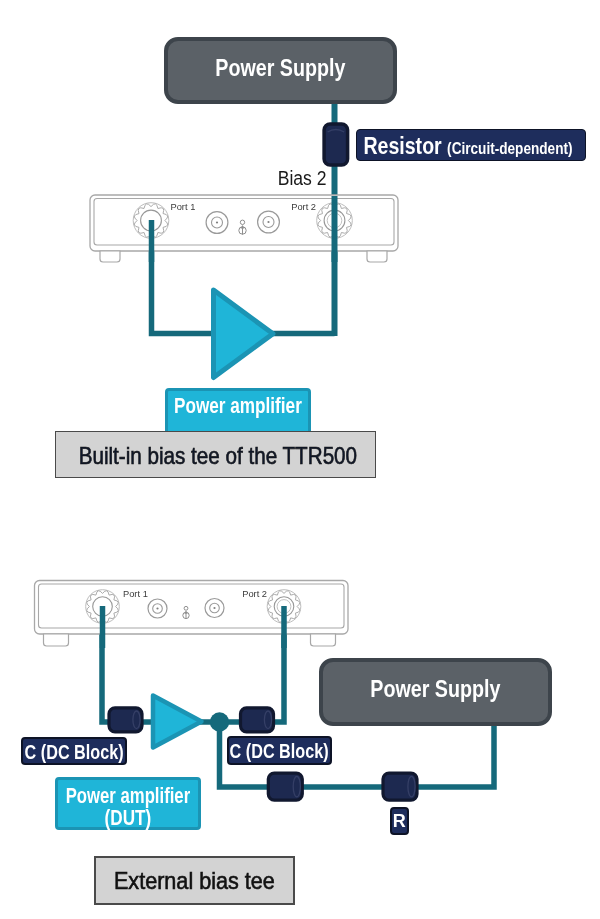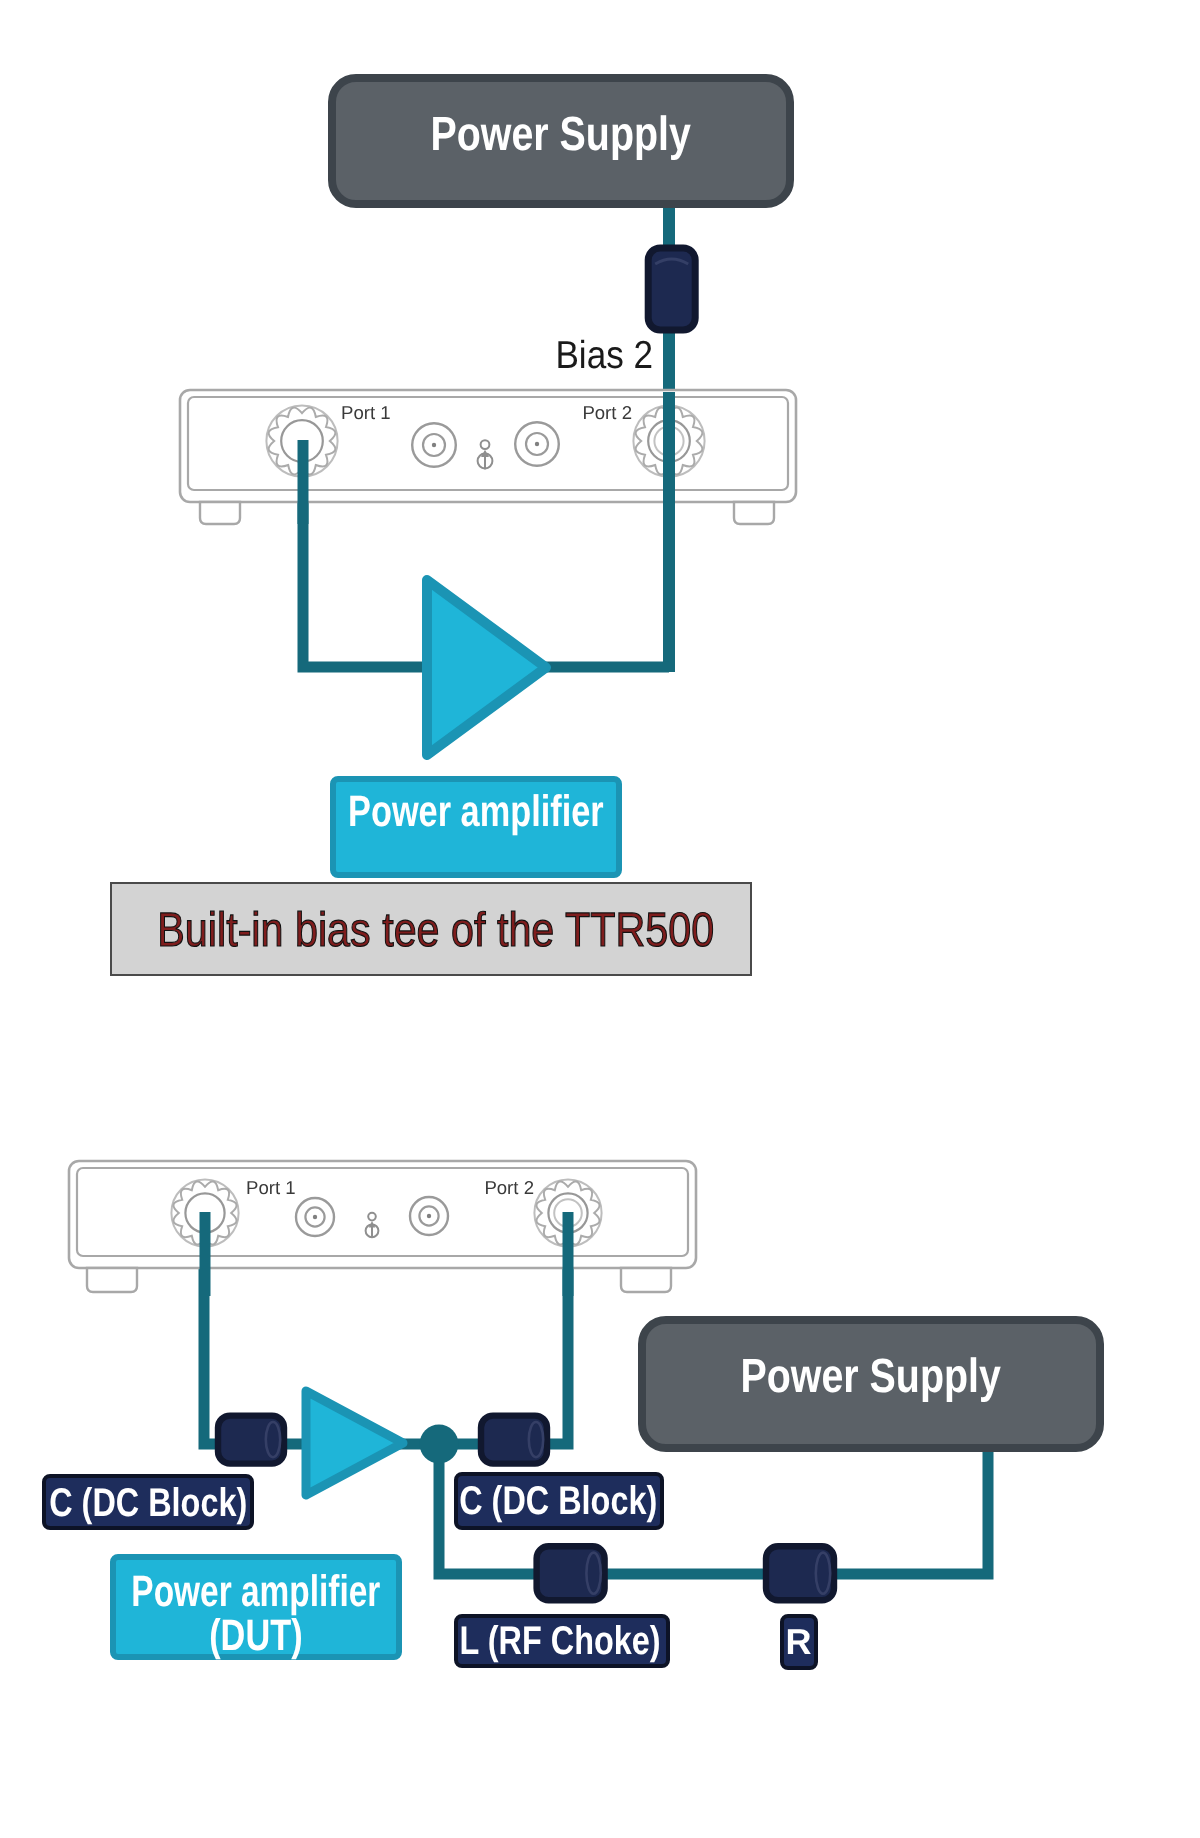--- a/index.html
+++ b/index.html
@@ -70,38 +70,41 @@
       <path d="M153,695.5 L201.5,721.5 L153,747.5 Z" fill="#1fb5d8" stroke="#1b94b4" stroke-width="4.5" stroke-linejoin="round"></path>
       <circle cx="219.5" cy="722" r="9.7" fill="#15697b"></circle>
       <rect x="268.3" y="773.1" width="34" height="27" rx="6" fill="#1d2950" stroke="#11182f" stroke-width="3.2"></rect>
       <ellipse cx="296.8" cy="786.6" rx="3.6" ry="10.3" fill="none" stroke="#353f66" stroke-width="1.3"></ellipse>
       <rect x="383.0" y="773.1" width="34" height="27" rx="6" fill="#1d2950" stroke="#11182f" stroke-width="3.2"></rect>
       <ellipse cx="411.5" cy="786.6" rx="3.6" ry="10.3" fill="none" stroke="#353f66" stroke-width="1.3"></ellipse>
     </svg>
     <div style="position:absolute;left:164px;top:37px;width:233px;height:67px;box-sizing:border-box;background:#5b6167;border:4px solid #3d444b;border-radius:14px;display:flex;align-items:center;justify-content:center;color:#fff;font-weight:bold;font-size:24px;padding-bottom:6px;">
       <span style="display:inline-block;transform:scaleX(0.82);transform-origin:50% 50%;white-space:nowrap">Power Supply</span>
     </div>
+    <div style="position:absolute;left:356px;top:128.5px;width:230px;height:32px;box-sizing:border-box;background:#1e2d5c;border:2px solid #0d1326;border-radius:4px;display:flex;align-items:center;justify-content:center;color:#fff;font-weight:bold;padding-top:2.5px;font-size:23px;border-width:1.5px;padding:3px 6px 0 0;">
+      <span style="display:inline-block;transform:scaleX(0.85);transform-origin:50% 50%;white-space:nowrap">Resistor&nbsp;<span style="font-size:16px">(Circuit-dependent)</span></span>
+    </div>
     <div style="position:absolute;left:240px;top:170px;width:89px;height:16px;display:flex;align-items:center;justify-content:flex-end;color:#1a1a1a;font-weight:normal;font-size:19.5px;">
       <span style="display:inline-block;transform:scaleX(0.9);transform-origin:50% 50%;white-space:nowrap">Bias 2</span>
     </div>
     <div style="position:absolute;left:165px;top:388px;width:146px;height:51px;display:flex;align-items:flex-start;justify-content:center;padding-top:2px;box-sizing:border-box;background:#1fb5d8;border:3px solid #1b94b4;border-radius:4px;color:#fff;font-weight:bold;font-size:22px;">
       <span style="display:inline-block;transform:scaleX(0.78);transform-origin:50% 50%;white-space:nowrap">Power amplifier</span>
     </div>
-    <div style="position:absolute;left:54.5px;top:441px;width:321px;height:47px;border:1.5px solid #4a4a4a;padding:3px 0 0 6px;box-sizing:border-box;background:#d3d3d3;display:flex;align-items:center;justify-content:center;color:#7f1d1d;font-size:24px;-webkit-text-stroke:0.6px #111;">
+    <div style="position:absolute;left:54.5px;top:431px;width:321px;height:47px;border:1.5px solid #4a4a4a;padding:3px 0 0 6px;box-sizing:border-box;background:#d3d3d3;display:flex;align-items:center;justify-content:center;color:#0f172a;font-size:24px;-webkit-text-stroke:0.6px #111;">
       <span style="display:inline-block;transform:scaleX(0.86);transform-origin:50% 50%;white-space:nowrap">Built-in bias tee of the TTR500</span>
     </div>
     <div style="position:absolute;left:319px;top:657.5px;width:233px;height:68.5px;box-sizing:border-box;background:#5b6167;border:4px solid #3d444b;border-radius:14px;display:flex;align-items:center;justify-content:center;color:#fff;font-weight:bold;font-size:24px;padding-bottom:6px;">
       <span style="display:inline-block;transform:scaleX(0.82);transform-origin:50% 50%;white-space:nowrap">Power Supply</span>
     </div>
     <div style="position:absolute;left:21px;top:737px;width:106px;height:28px;box-sizing:border-box;background:#1e2d5c;border:2px solid #0d1326;border-radius:4px;display:flex;align-items:center;justify-content:center;color:#fff;font-weight:bold;padding-top:2.5px;font-size:20px;">
       <span style="display:inline-block;transform:scaleX(0.81);transform-origin:50% 50%;white-space:nowrap">C (DC Block)</span>
     </div>
     <div style="position:absolute;left:227px;top:736px;width:105px;height:29px;box-sizing:border-box;background:#1e2d5c;border:2px solid #0d1326;border-radius:4px;display:flex;align-items:center;justify-content:center;color:#fff;font-weight:bold;padding-top:2.5px;font-size:20px;">
       <span style="display:inline-block;transform:scaleX(0.81);transform-origin:50% 50%;white-space:nowrap">C (DC Block)</span>
     </div>
     <div style="position:absolute;left:55px;top:776.5px;width:145.5px;height:53.5px;display:flex;flex-direction:column;align-items:center;padding-top:5px;box-sizing:border-box;background:#1fb5d8;border:3px solid #1b94b4;border-radius:4px;color:#fff;font-weight:bold;font-size:22px;line-height:22.5px;">
       <span style="display:inline-block;transform:scaleX(0.76);transform-origin:50% 50%;white-space:nowrap">Power amplifier</span>
       <span style="display:inline-block;transform:scaleX(0.78);transform-origin:50% 50%;white-space:nowrap">(DUT)</span>
     </div>
-    <div style="position:absolute;left:226.5px;top:806.5px;width:108px;height:27px;box-sizing:border-box;background:#1e2d5c;border:2px solid #0d1326;border-radius:4px;display:flex;align-items:center;justify-content:center;color:#fff;font-weight:bold;padding-top:2.5px;font-size:20px;">
-      <span style="display:inline-block;transform:scaleX(0.81);transform-origin:50% 50%;white-space:nowrap">L (RF Choke)</span>
+    <div style="position:absolute;left:390px;top:806.5px;width:18.5px;height:28px;box-sizing:border-box;background:#1e2d5c;border:2px solid #0d1326;border-radius:4px;display:flex;align-items:center;justify-content:center;color:#fff;font-weight:bold;padding-top:2.5px;font-size:18px;">R</div>
+    <div style="position:absolute;left:93.5px;top:855.5px;width:201.5px;height:49px;border:2px solid #4a4a4a;padding:1px 0 0 0;box-sizing:border-box;background:#d3d3d3;display:flex;align-items:center;justify-content:center;color:#111;font-size:24px;-webkit-text-stroke:0.6px #111;">
+      <span style="display:inline-block;transform:scaleX(0.9);transform-origin:50% 50%;white-space:nowrap">External bias tee</span>
     </div>
-    <div style="position:absolute;left:390px;top:806.5px;width:18.5px;height:28px;box-sizing:border-box;background:#1e2d5c;border:2px solid #0d1326;border-radius:4px;display:flex;align-items:center;justify-content:center;color:#fff;font-weight:bold;padding-top:2.5px;font-size:18px;">R</div>
   </div>
 </body></html>

